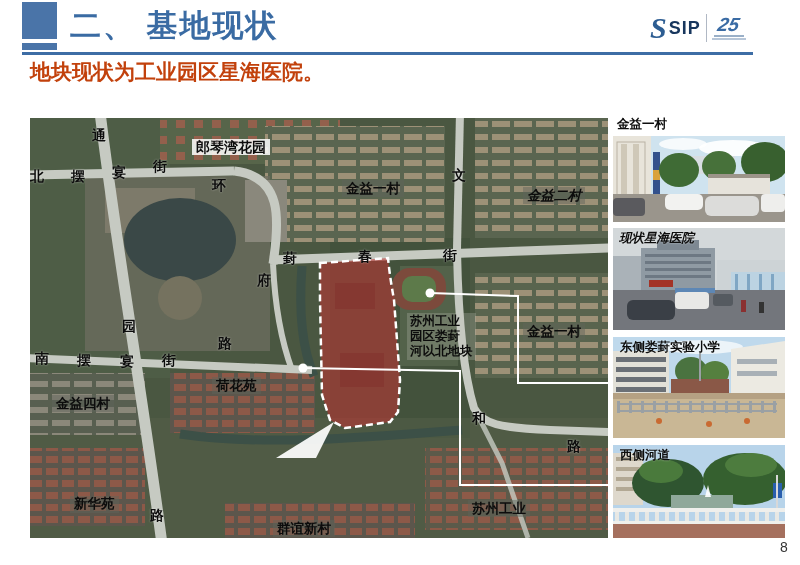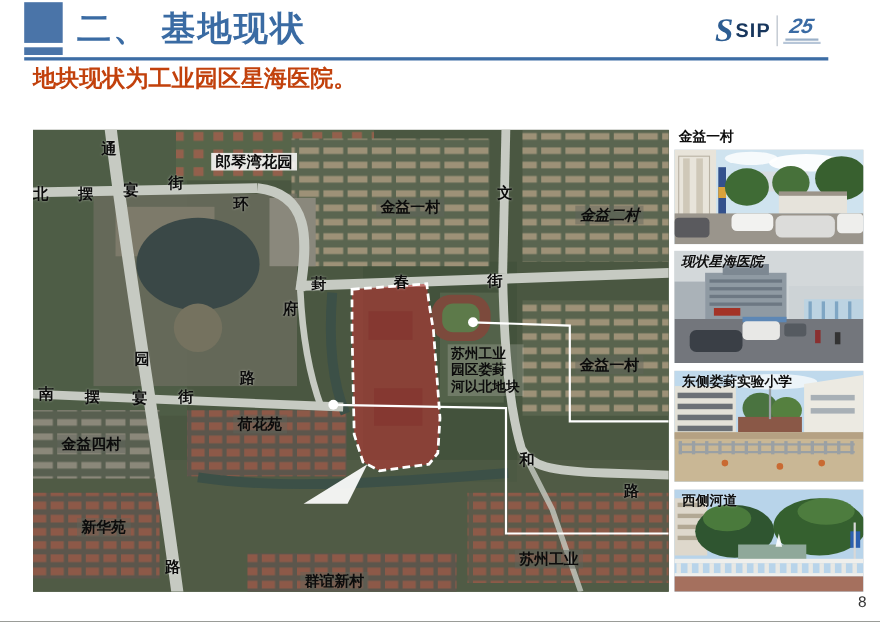--- a/index.html
+++ b/index.html
@@ -173,21 +173,21 @@
     <div class="lbl road" style="left:92px;top:200px;">园</div>
     <div class="lbl road" style="left:188px;top:217px;">路</div>
     <div class="lbl road" style="left:5px;top:232px;">南</div>
     <div class="lbl road" style="left:47px;top:234px;">摆</div>
     <div class="lbl road" style="left:90px;top:235px;">宴</div>
     <div class="lbl road" style="left:132px;top:234px;">街</div>
     <div class="lbl vil" style="left:22px;top:277px;">金益四村</div>
     <div class="lbl vil" style="left:182px;top:259px;">荷花苑</div>
     <div class="lbl road" style="left:442px;top:292px;">和</div>
     <div class="lbl road" style="left:537px;top:320px;">路</div>
-    <div class="lbl vil" style="left:40px;top:353px;">新华苑</div>
+    <div class="lbl vil" style="left:40px;top:378px;font-family:Liberation Mono, monospace;">新华苑</div>
     <div class="lbl road" style="left:120px;top:389px;">路</div>
     <div class="lbl vil" style="left:438px;top:382px;">苏州工业</div>
     <div class="lbl vil" style="left:243px;top:402px;">群谊新村</div>
 
   </div>
 
   <div class="plabel plabel-above" style="left:617px;top:116px;">金益一村</div>
   <div class="photo" style="top:136px;height:86px;">
     <svg width="172" height="86" viewBox="0 0 172 86">
       <rect width="172" height="86" fill="#cfe3ef"></rect>

